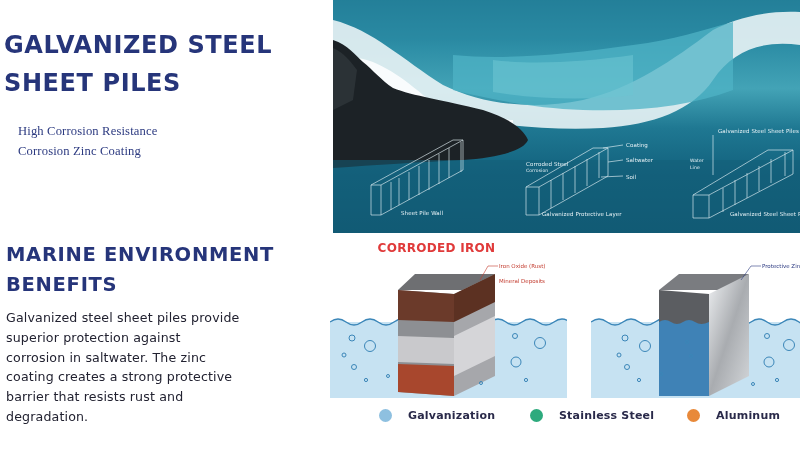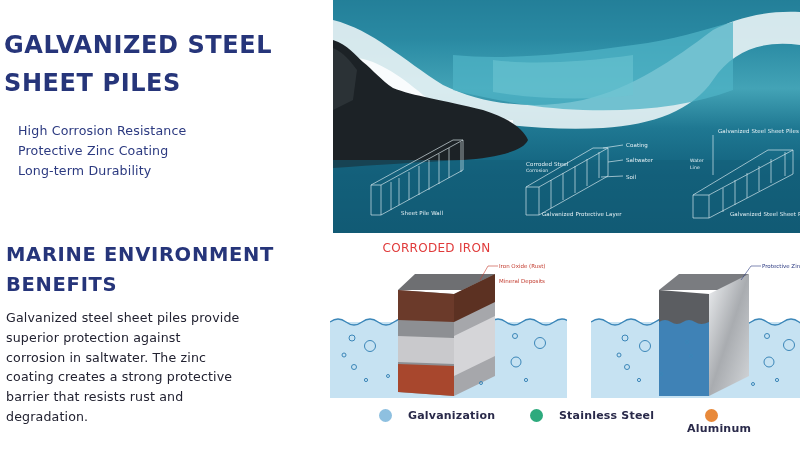--- a/index.html
+++ b/index.html
@@ -8,21 +8,21 @@
 
   
   .left { position: absolute; left: 12px; top: 0; width: 330px; height: 450px; }
   .title {
     position: absolute; left: -8px; top: 26px; width: 330px;
     color: #26357a; font-family: "DejaVu Sans", sans-serif; font-weight: bold;
     font-size: 24px; line-height: 38px; letter-spacing: 0.6px;
   }
   .features { position: absolute; left: 6px; top: 121px; list-style: none; }
   .features li {
-    color: #2c3a80; font-size: 12.6px; line-height: 20px; letter-spacing: 0.15px;
+    color: #2c3a80; font-size: 12.6px; line-height: 20px; letter-spacing: 0.15px; font-family: Liberation Serif, serif;
   }
   .subtitle {
     position: absolute; left: -6px; top: 240px; width: 330px;
     color: #26357a; font-weight: bold; font-size: 19.5px; line-height: 30px; letter-spacing: 0.7px;
   }
   .body-text {
     position: absolute; left: -6px; top: 308px; width: 250px;
     color: #222231; font-size: 12.6px; line-height: 19.8px; letter-spacing: 0.15px;
   }
 
@@ -35,21 +35,21 @@
   .diagram-label {
     position: absolute; color: #e8f3f7; font-size: 5.5px; white-space: nowrap; letter-spacing: 0.1px;
   }
 
   
   .panel { position: absolute; top: 236px; height: 162px; }
   .panel-left { left: 330px; width: 237px; }
   .panel-right { left: 591px; width: 209px; }
   .panel-title {
     position: absolute; top: 5px; width: 100%; text-align: center;
-    font-weight: normal; font-size: 12px; letter-spacing: 0.3px;
+    font-weight: bold; font-size: 12px; letter-spacing: 0.3px;
   }
   .panel-left .panel-title { color: #e03a3a; left: -12px; }
   .panel-right .panel-title { color: #2c3a80; left: -2px; }
   .water {
     position: absolute; left: 0; right: 0; top: 86px; bottom: 0;
     background: #c6e2f2;
   }
   .panel svg.art { position: absolute; left: 0; top: 0; }
   .callout { position: absolute; font-size: 5.5px; white-space: nowrap; }
   .callout.red { color: #c23a2d; }
@@ -65,22 +65,21 @@
 <body>
 
 <section class="left">
   <h1 class="title">
     <div>GALVANIZED STEEL</div>
     <div>SHEET PILES</div>
   </h1>
 
   <ul class="features">
     <li>High Corrosion Resistance</li>
-    <li>Protective Zinc Coating</li>
-    <li>Long-term Durability</li>
+    <li>Corrosion Zinc Coating</li>
   </ul>
 
   <h2 class="subtitle">
     <div>MARINE ENVIRONMENT</div>
     <div>BENEFITS</div>
   </h2>
 
   <div class="body-text">
     <div>Galvanized steel sheet piles provide</div>
     <div>superior protection against</div>
@@ -219,17 +218,17 @@
 
 <div class="legend">
   <div class="legend-item" style="left:200px;">
     <span class="legend-dot" style="background:#2daa7d;"></span>
     <span class="legend-label">Stainless Steel</span>
   </div>
   <div class="legend-item" style="left:49px;">
     <span class="legend-dot" style="background:#8ec0e0;"></span>
     <span class="legend-label">Galvanization</span>
   </div>
-  <div class="legend-item" style="left:357px;flex-direction:column;">
+  <div class="legend-item" style="left:357px;">
     <span class="legend-dot" style="background:#e8893a;"></span>
     <span class="legend-label">Aluminum</span>
   </div>
 </div>
 
 </body></html>

